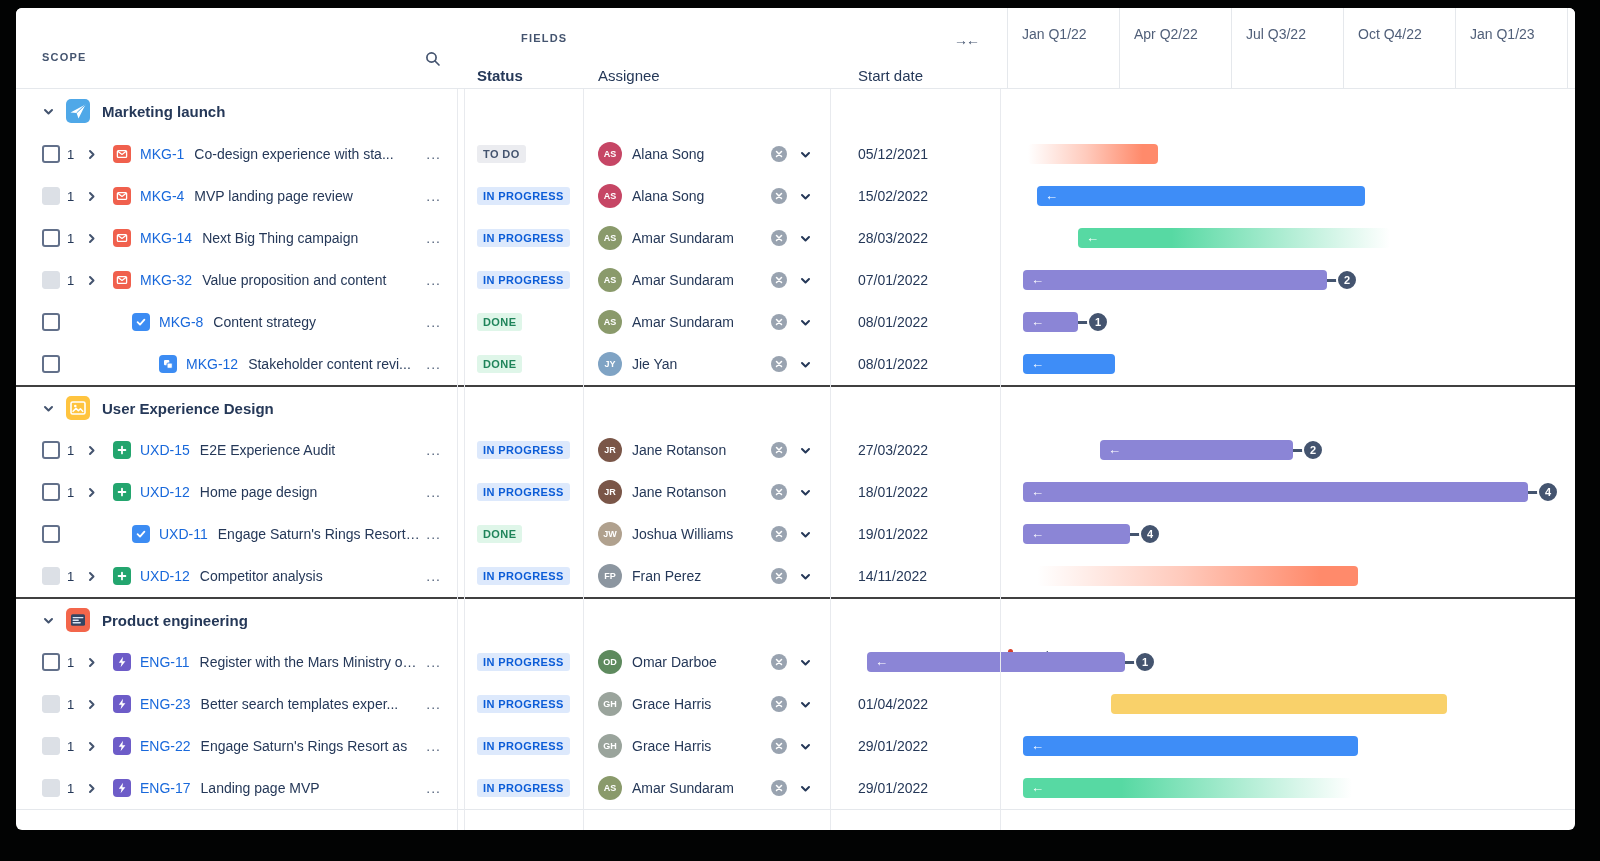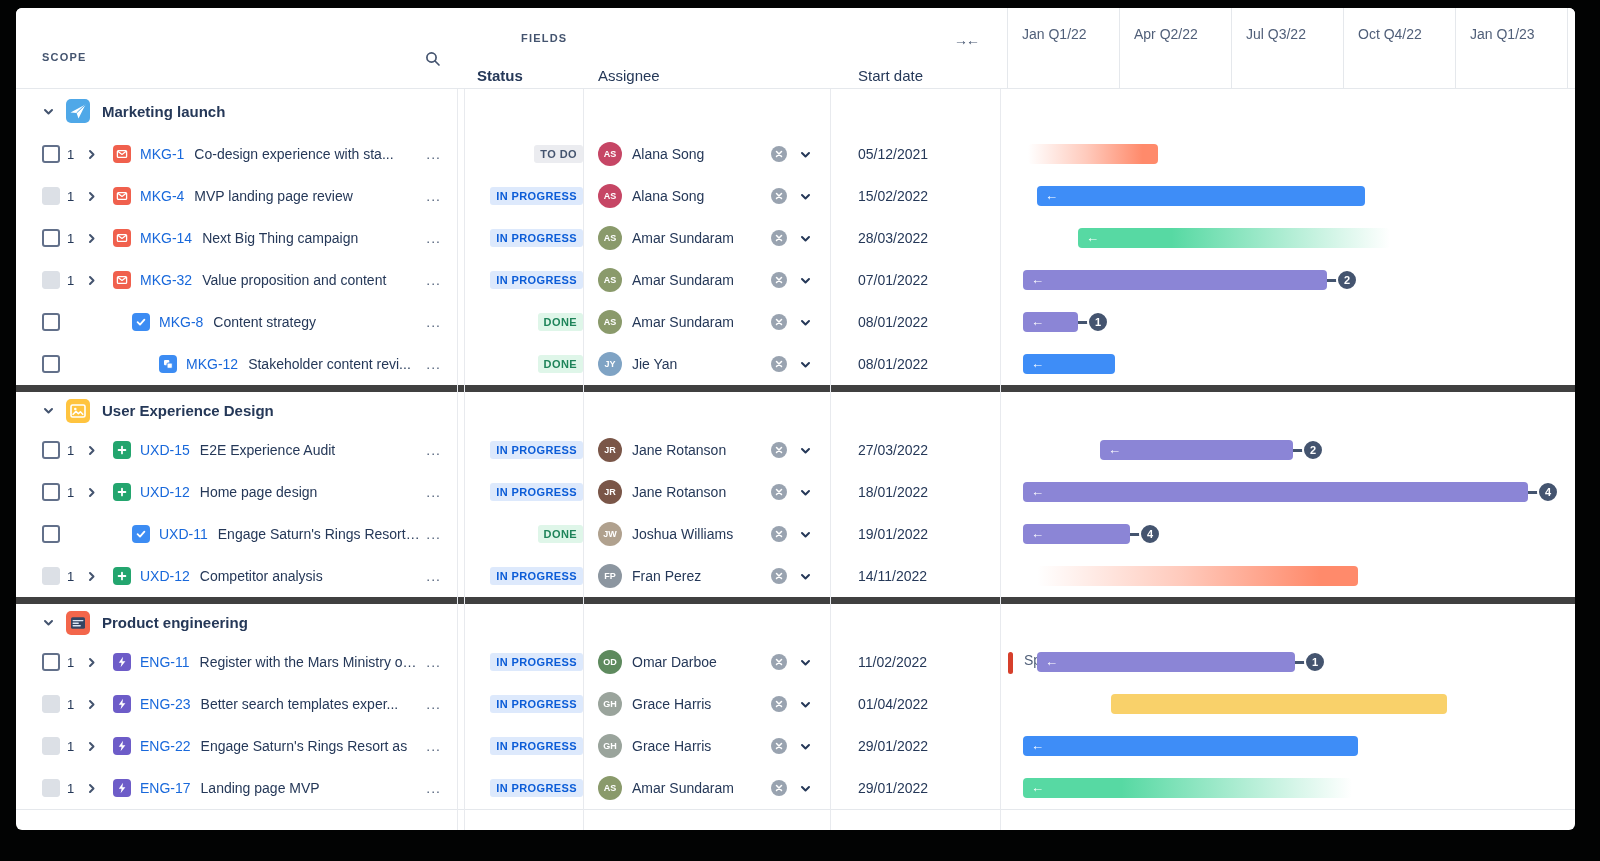--- a/index.html
+++ b/index.html
@@ -15,26 +15,26 @@
   .qcell{position:absolute;top:0;height:81px;border-left:1px solid #E5E8EC;box-sizing:border-box;}
   .qlabel{position:absolute;left:14px;top:18px;font-size:14px;color:#505F79;}
   .collapse-ic{position:absolute;font-size:14px;color:#44546F;letter-spacing:-2px;cursor:pointer;}
   .search-ic{position:absolute;cursor:pointer;}
   
   .vline{position:absolute;width:1px;background:#E8EAEE;z-index:2;}
   
   .bodywrap{position:absolute;left:0;top:81px;width:100%;}
   .row{display:flex;align-items:center;width:100%;box-sizing:border-box;}
   .issue-row{height:42px;}
-  .section-row{height:44px;border-top:7px solid #404040;}
+  .section-row{height:44px;border-top:2px solid #404040;}
   .section-row.first{border-top:none;}
   .bodywrap{border-bottom:1px solid #E5E8EC;}
   .cell{height:100%;display:flex;align-items:center;box-sizing:border-box;flex-shrink:0;}
   .c-scope{width:441px;padding-left:26px;}
-  .c-status{width:126px;padding-left:20px;justify-content:flex-end;}
+  .c-status{width:126px;padding-left:20px;}
   .c-assignee{width:247px;padding-left:15px;}
   .c-date{width:170px;padding-left:28px;font-size:14px;color:#253858;}
   .c-timeline{flex:1;position:relative;}
   
   .cbx{width:14px;height:14px;border-radius:3px;flex-shrink:0;}
   .cbx.outline{border:2px solid #62708A;background:#fff;}
   .cbx.filled{width:16px;height:16px;background:#DCE0E6;border:1px solid #DCE0E6;}
   .cnt{width:16px;margin-left:7px;font-size:13px;color:#253858;}
   .exp{margin-left:2px;width:16px;display:flex;align-items:center;cursor:pointer;}
   .sp40{width:40px;margin-left:7px;}
@@ -667,21 +667,20 @@
                   <path d="M1.5 1.5l5 5M6.5 1.5l-5 5" stroke="#fff" stroke-width="1.5" stroke-linecap="round"></path>
                 </svg>
               </span>
               <span class="ddchev">
                 <svg width="13" height="13" viewBox="0 0 13 13">
                   <path d="M3 5l3.5 3.5L10 5" fill="none" stroke="#253858" stroke-width="2" stroke-linecap="round" stroke-linejoin="round"></path>
                 </svg>
               </span>
             </span>
           </div>
-          <div class="cell c-date">11/02/2022</div>
           <div class="cell c-timeline">
             <div class="barwrap" style="left: 37px;">
               <div class="bar" style="width: 258px; background: rgb(139, 133, 214);">
                 <span class="larrow">←</span>
               </div>
               <span class="conn"></span>
               <span class="nbadge">1</span>
             </div>
           </div>
         </div>

